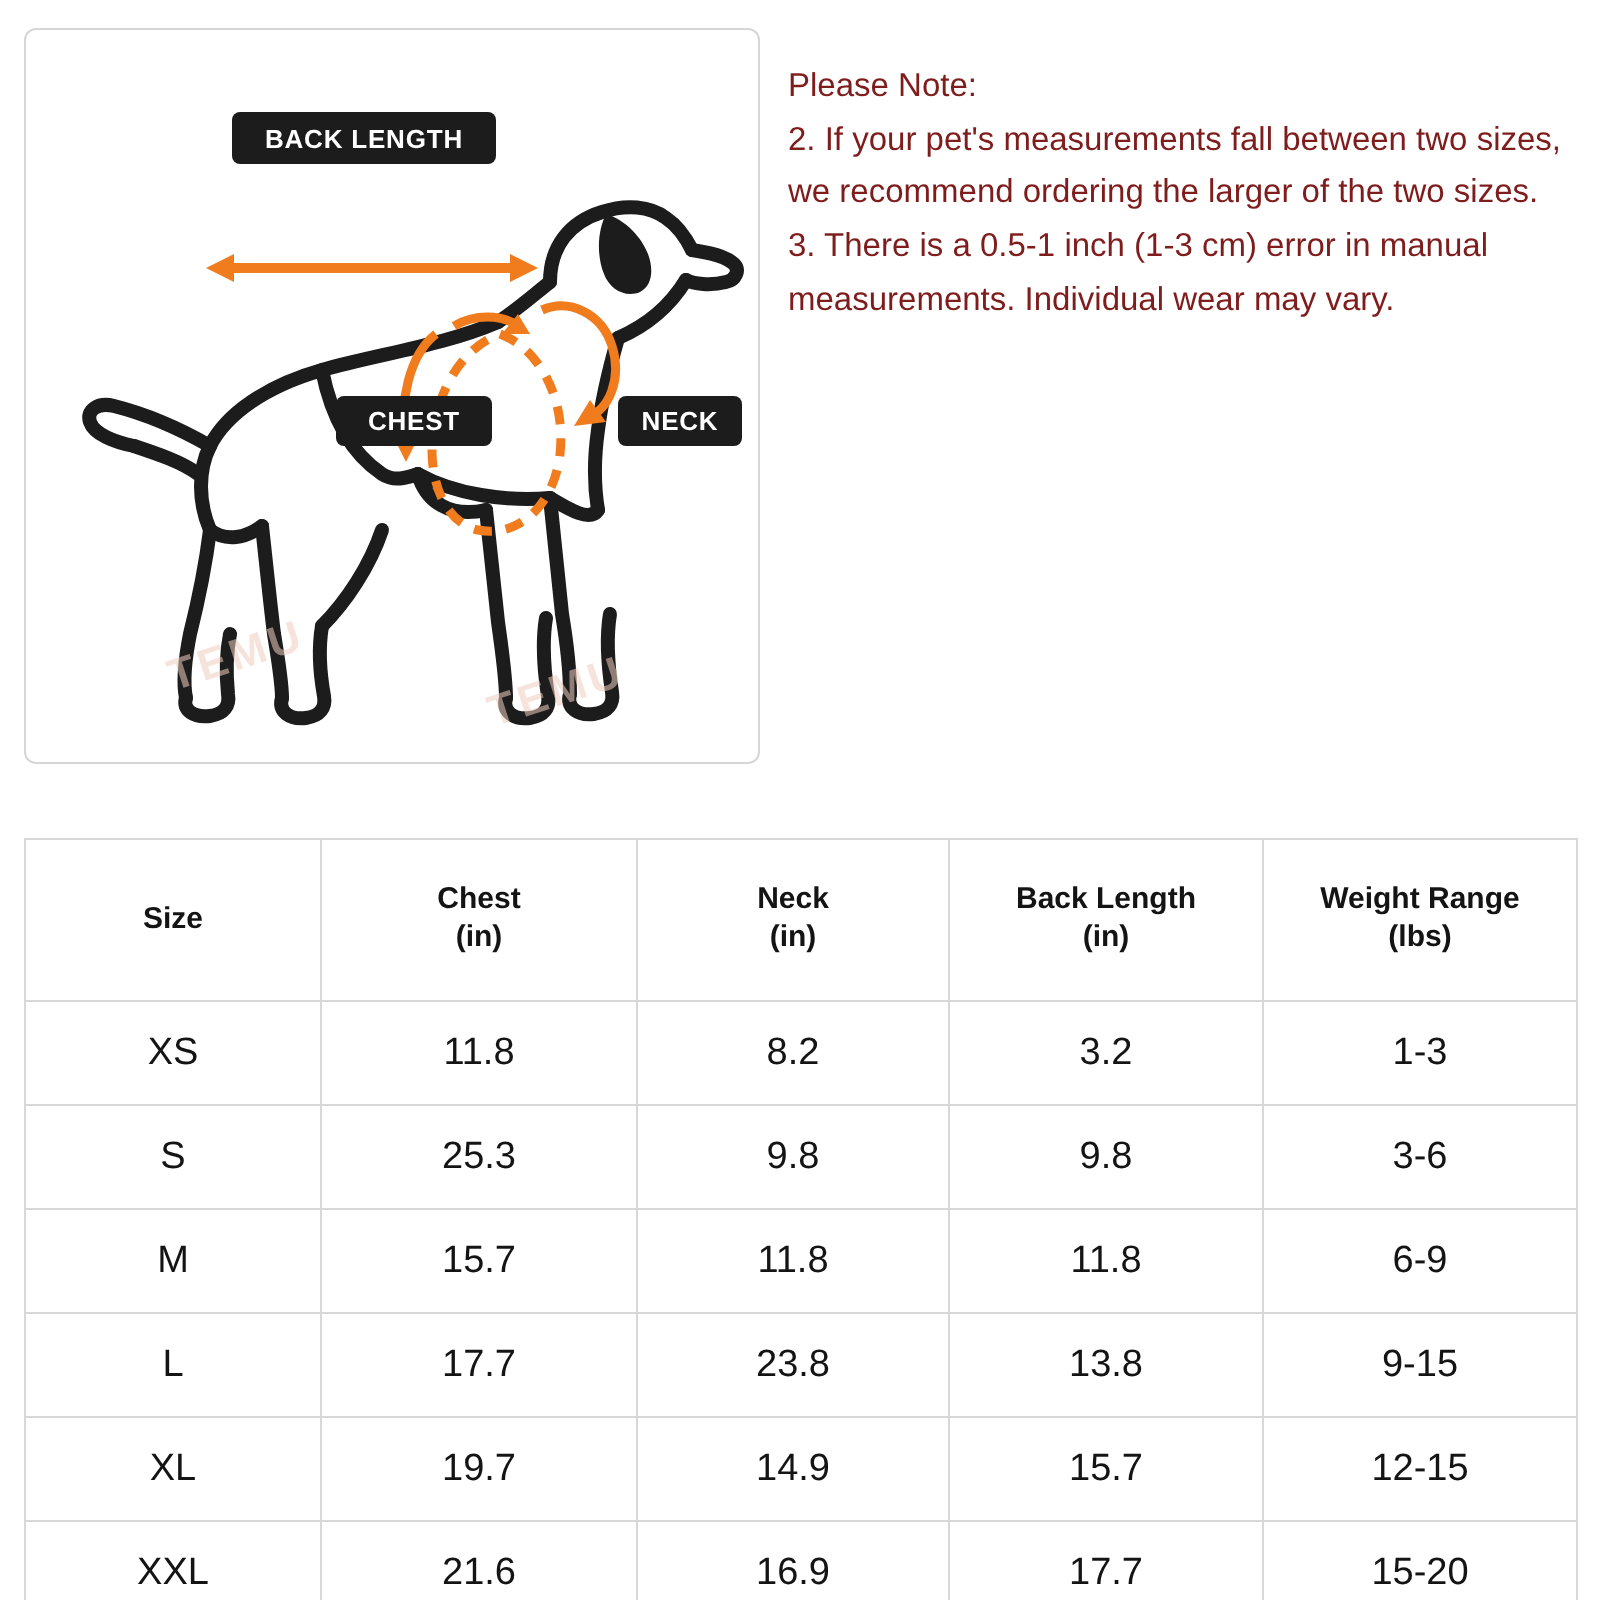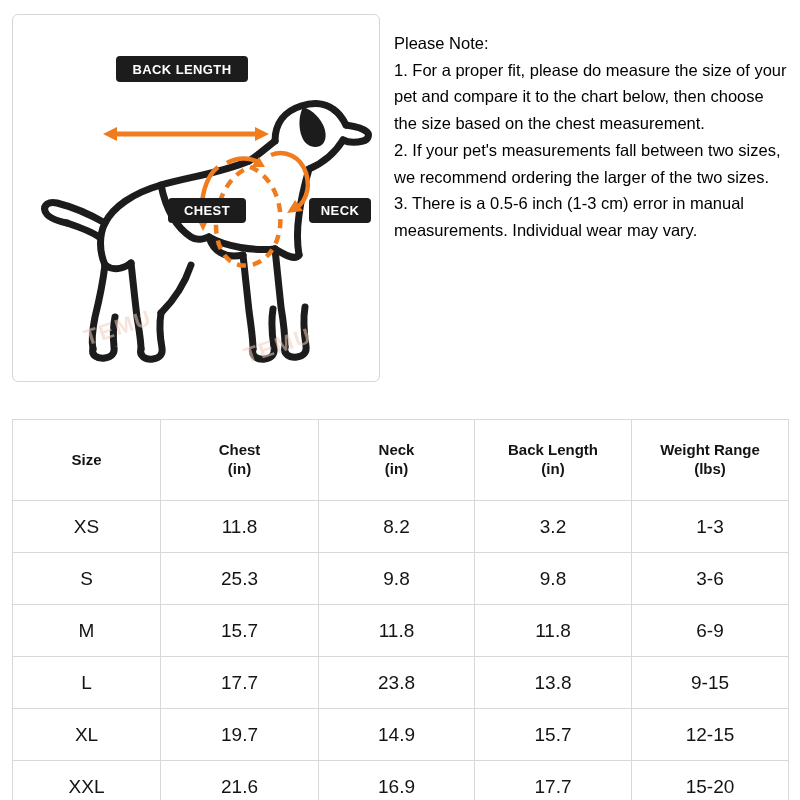--- a/index.html
+++ b/index.html
@@ -84,21 +84,21 @@
     width: 62px; height: 25px;
     font-size: 13px;
   }
 
   
   .notes {
     padding-top: 16px;
     width: 400px;
     font-size: 16.5px;
     line-height: 1.62;
-    color: #000000;
+    color: #7f1d1d;
   }
   .notes p {
     margin: 0;
   }
 
   
   .table-wrap {
     position: absolute;
     left: 12px;
     top: 419px;
@@ -211,23 +211,22 @@
       <span class="wm wm1">TEMU</span>
       <span class="wm wm2">TEMU</span>
 
       <div class="tag tag-back">BACK LENGTH</div>
       <div class="tag tag-chest">CHEST</div>
       <div class="tag tag-neck">NECK</div>
     </div>
 
     <div class="notes">
       <p>Please Note:</p>
-      <p>1. For a proper fit, please do measure the size of your pet and compare it to the chart below, then choose the size based on the chest measurement.</p>
       <p>2. If your pet's measurements fall between two sizes, we recommend ordering the larger of the two sizes.</p>
-      <p>3. There is a 0.5-6 inch (1-3 cm) error in manual measurements. Individual wear may vary.</p>
+      <p>3. There is a 0.5-1 inch (1-3 cm) error in manual measurements. Individual wear may vary.</p>
     </div>
   </div>
 
   <div class="table-wrap">
     <table>
       <colgroup>
         <col class="c1">
           <col class="c2">
           <col class="c3">
           <col class="c4">

